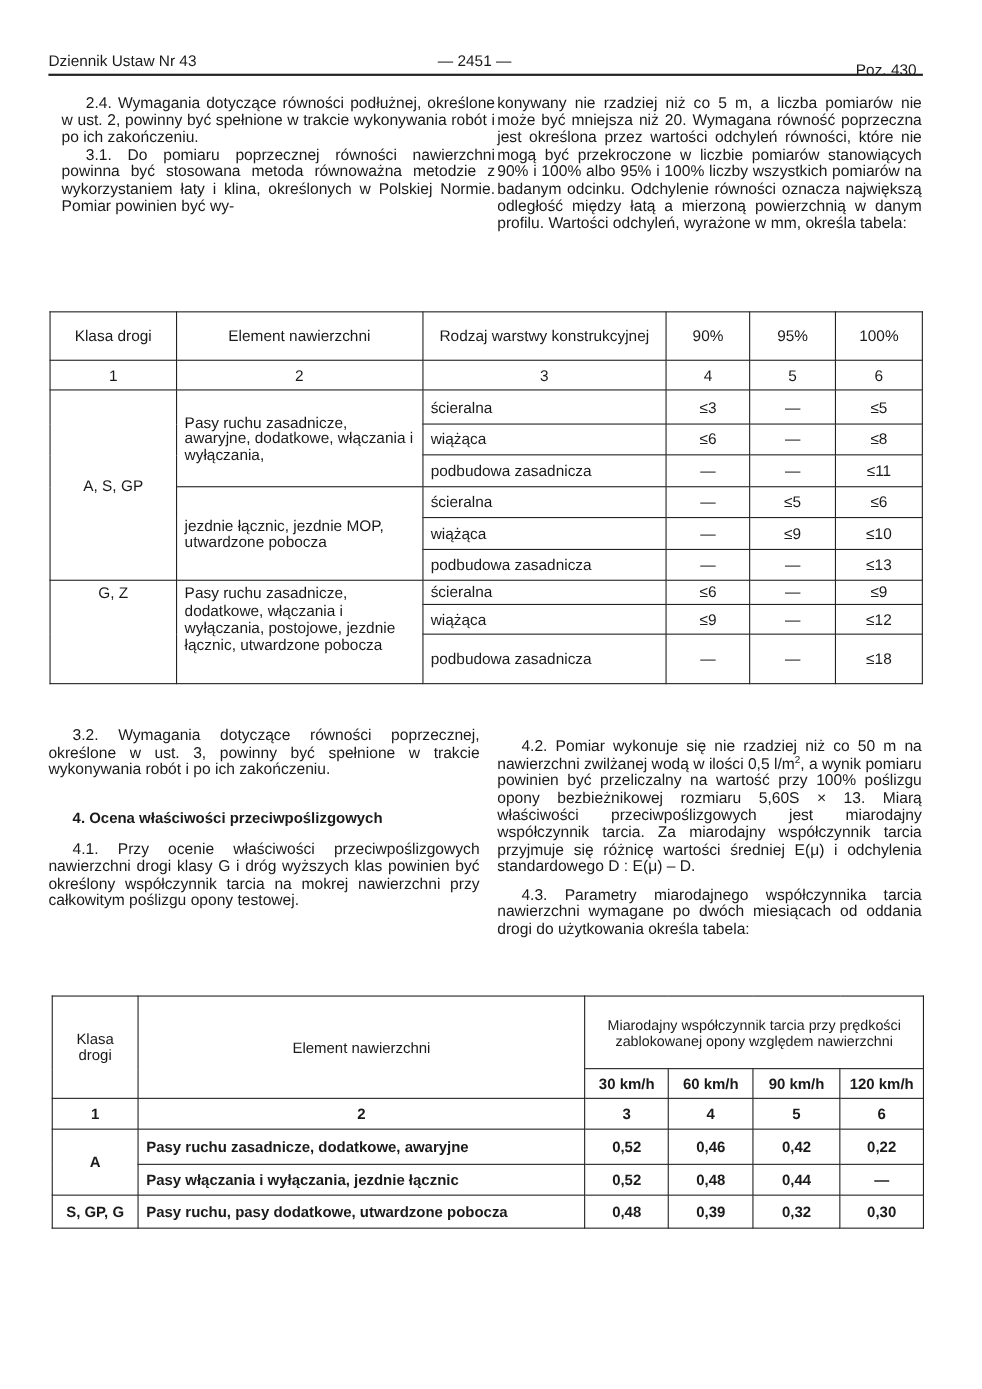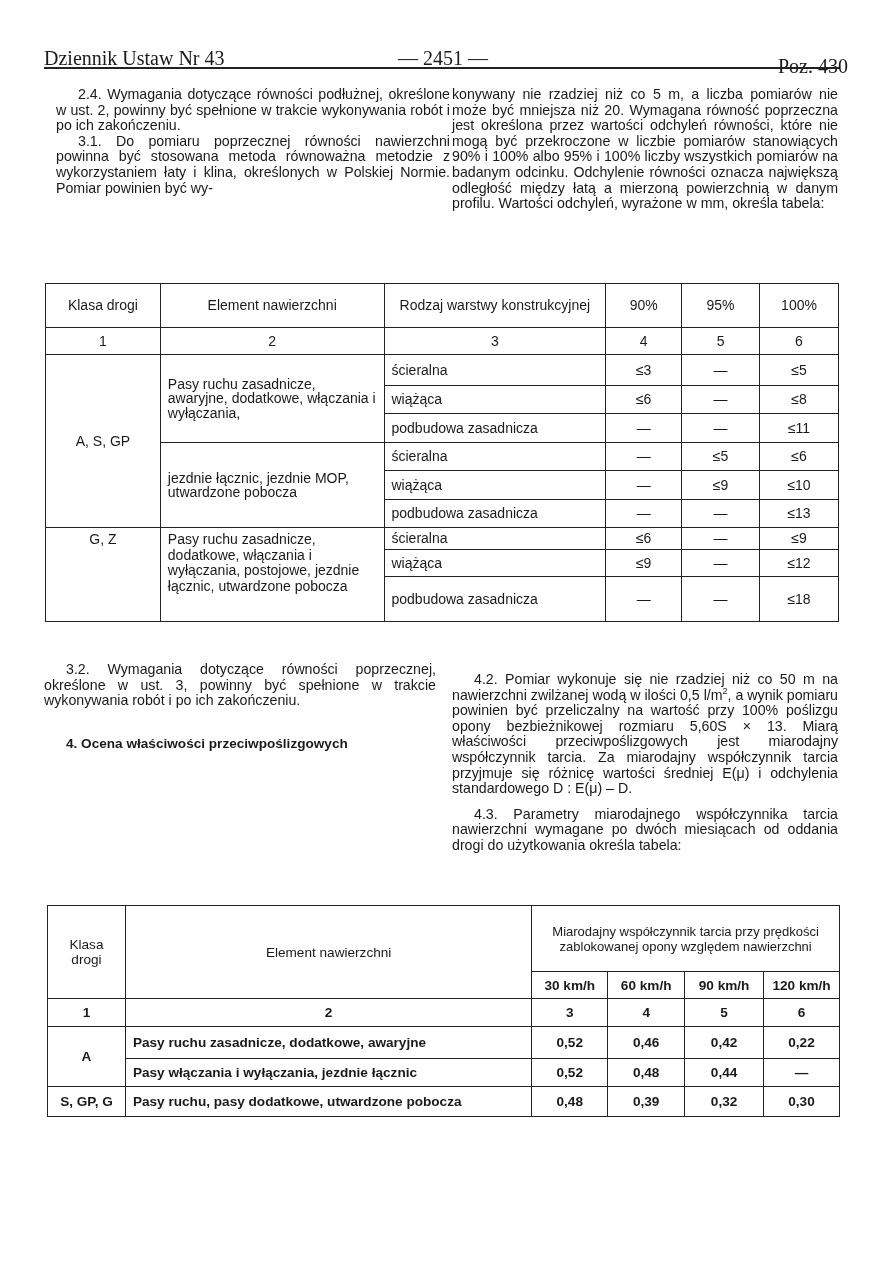--- a/index.html
+++ b/index.html
@@ -1,19 +1,19 @@
 <!DOCTYPE html>
 <html><head>
 <meta charset="utf-8">
 <style>
   html, body { margin: 0; padding: 0; background: #ffffff; }
   body { width: 893px; height: 1263px; position: relative; overflow: hidden;
          font-family: "Liberation Sans", sans-serif; color: #1a1a1a; }
   .abs { position: absolute; }
-  .hdr { top: 47px; font-size: 20px; font-family: Liberation Serif, serif; }
+  .hdr { top: 47px; font-size: 14px; }
   .hdr-rule { position: absolute; left: 44px; top: 67px; width: 795px; height: 0; border-top: 2px solid #222; }
   .col { position: absolute; font-size: 14.2px; line-height: 15.6px; text-align: justify; }
   .col p { margin: 0; }
   .col p.ind { text-indent: 22px; }
   .col h3 { margin: 0; font-size: 13.6px; font-weight: bold; padding-left: 22px; }
   table { border-collapse: collapse; position: absolute; }
   td { border: 1.5px solid #222; padding: 0 7px; font-size: 14px; vertical-align: middle; }
   .c { text-align: center; }
   .l { text-align: left; }
   .t1 td { line-height: 14.5px; }
@@ -125,20 +125,21 @@
     <td class="c">—</td>
     <td class="c">—</td>
     <td class="c">≤18</td>
   </tr>
 </tbody>
   </table>
 
 <div class="col" style="left:44px; top:662px; width:392px;">
   <p class="ind">3.2. Wymagania dotyczące równości poprzecznej, określone w ust. 3, powinny być spełnione w trakcie wykonywania robót i po ich zakończeniu.</p>
   <h3 style="margin-top:27px; margin-bottom:14px;">4. Ocena właściwości przeciwpoślizgowych</h3>
+  <p class="ind">4.1. Przy ocenie właściwości przeciwpoślizgowych nawierzchni drogi klasy G i dróg wyższych klas powinien być określony współczynnik tarcia na mokrej nawierzchni przy całkowitym poślizgu opony testowej.</p>
 </div>
 
 <div class="col" style="left:452px; top:672px; width:386px;">
   <p class="ind"><span>4.2. Pomiar wykonuje się nie rzadziej niż co 50 m na nawierzchni zwilżanej wodą w ilości 0,5 l/m</span><sup>2</sup><span>, a wynik pomiaru powinien być przeliczalny na wartość przy 100% poślizgu opony bezbieżnikowej rozmiaru 5,60S × 13. Miarą właściwości przeciwpoślizgowych jest miarodajny współczynnik tarcia. Za miarodajny współczynnik tarcia przyjmuje się różnicę wartości średniej E(μ) i odchylenia standardowego D : E(μ) – D.</span></p>
   <p class="ind" style="margin-top:10px;">4.3. Parametry miarodajnego współczynnika tarcia nawierzchni wymagane po dwóch miesiącach od oddania drogi do użytkowania określa tabela:</p>
 </div>
 
 <table class="t2" style="left:47px; top:905px; width:793px;">
   <colgroup>
     <col style="width:78px">

